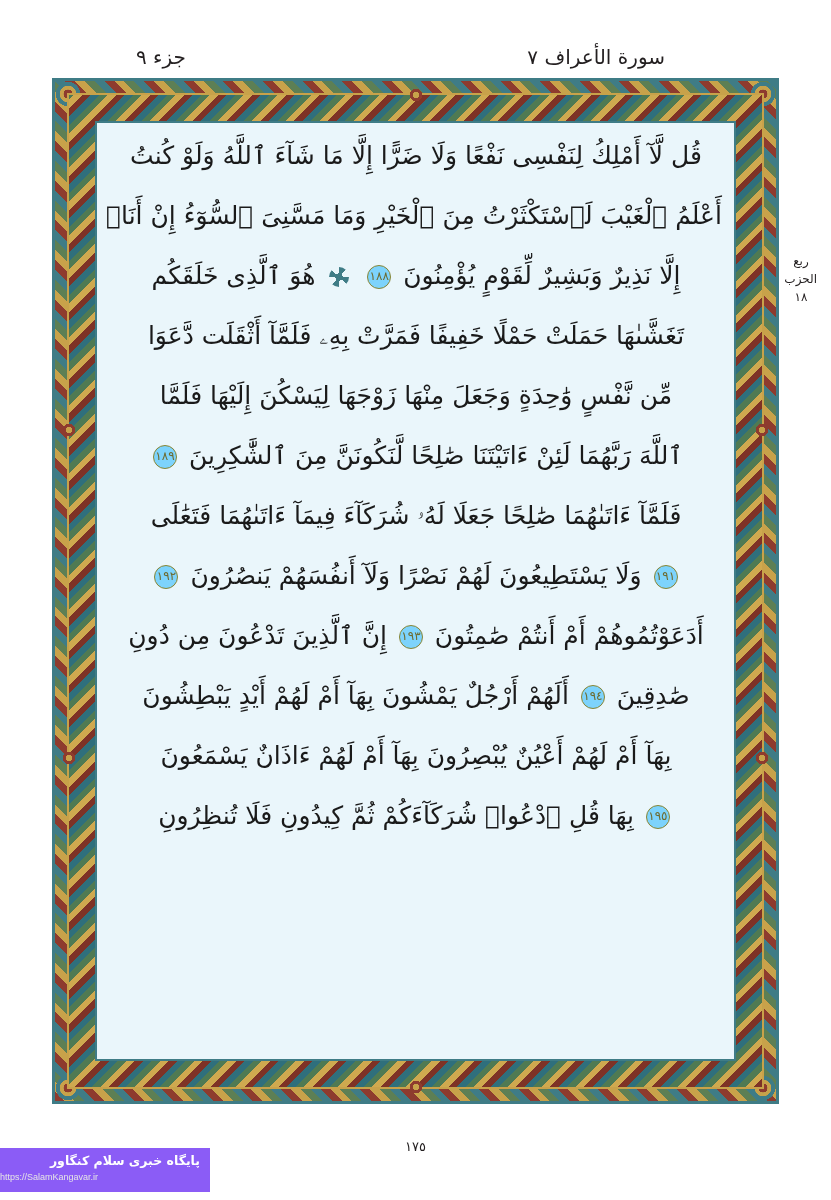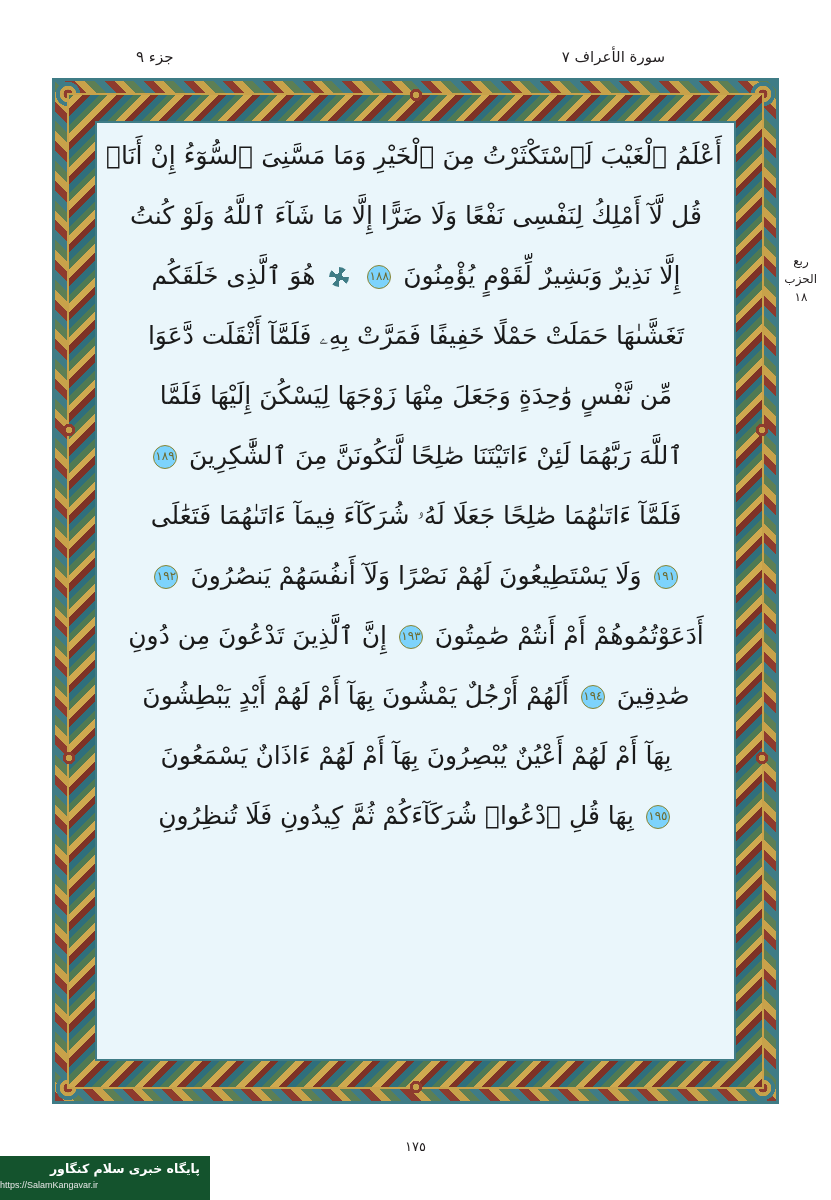--- a/index.html
+++ b/index.html
@@ -29,21 +29,21 @@
     right: 96px;
     height: 26px;
     display: flex;
     align-items: center;
     justify-content: space-between;
     direction: rtl;
   }
   .header .juz,
   .header .surah {
     font-family: "DejaVu Sans", sans-serif;
-    font-size: 15px;
+    font-size: 20px;
     color: #231f20;
     letter-spacing: 0.5px;
   }
   .header .surah { margin-right: 70px; }
   .header .juz   { margin-left: 40px; }
 
   
   .frame-outer {
     position: absolute;
     top: 78px;
@@ -176,24 +176,24 @@
     text-align: center;
     font-family: "DejaVu Sans", sans-serif;
     font-size: 13px;
     color: #231f20;
   }
 
   
   .watermark {
     position: absolute;
     left: 0;
-    bottom: 0;
+    bottom: 8px;
     width: 210px;
     height: 44px;
-    background: #14532d;
+    background: #8b5cf6;
     color: #ffffff;
     direction: rtl;
     box-sizing: border-box;
     padding: 4px 10px 0 0;
   }
   .watermark .wm-title {
     font-family: "DejaVu Sans", sans-serif;
     font-size: 12.5px;
     font-weight: bold;
     line-height: 18px;
@@ -230,25 +230,25 @@
       <div class="edge-dot" style="left:-8px;top:66%;"></div>
       <div class="edge-dot" style="right:-8px;top:33%;"></div>
       <div class="edge-dot" style="right:-8px;top:66%;"></div>
       <div class="frame-inner"></div>
     </div>
   </div>
 
   <div class="text-area">
 
     <div class="ayah-line">
+      <span>قُل لَّآ أَمْلِكُ لِنَفْسِى نَفْعًا وَلَا ضَرًّا إِلَّا مَا شَآءَ ٱللَّهُ وَلَوْ كُنتُ</span>
+    </div>
+
+    <div class="ayah-line">
       <span>أَعْلَمُ ٱلْغَيْبَ لَٱسْتَكْثَرْتُ مِنَ ٱلْخَيْرِ وَمَا مَسَّنِىَ ٱلسُّوٓءُ إِنْ أَنَا۠</span>
-    </div>
-
-    <div class="ayah-line">
-      <span>قُل لَّآ أَمْلِكُ لِنَفْسِى نَفْعًا وَلَا ضَرًّا إِلَّا مَا شَآءَ ٱللَّهُ وَلَوْ كُنتُ</span>
     </div>
 
     <div class="ayah-line">
       <span>إِلَّا نَذِيرٌ وَبَشِيرٌ لِّقَوْمٍ يُؤْمِنُونَ</span>
       <span class="ayah-num">١٨٨</span>
       <span class="sajda-mark"></span>
       <span>هُوَ ٱلَّذِى خَلَقَكُم</span>
     </div>
 
     <div class="ayah-line">

